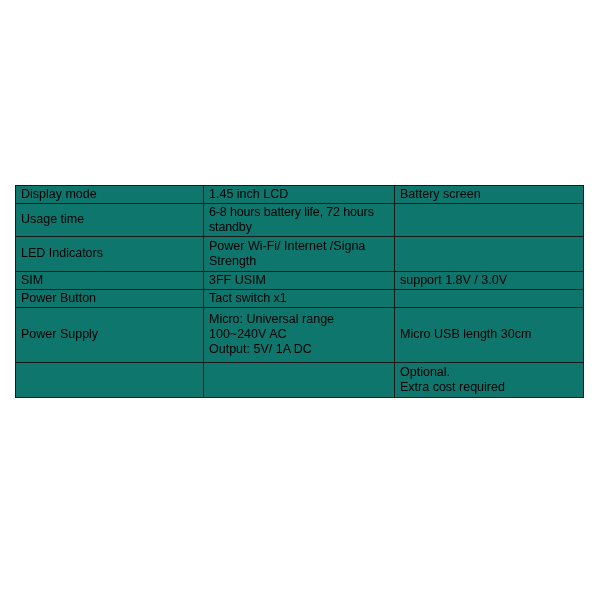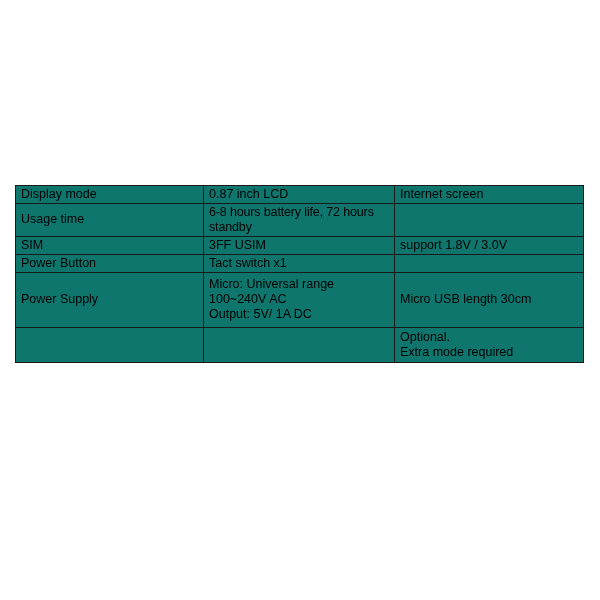--- a/index.html
+++ b/index.html
@@ -69,26 +69,32 @@
 <div id="spec-table-wrap">
   <table class="spec-table">
     <colgroup>
       <col class="c1">
       <col class="c2">
       <col class="c3">
     </colgroup>
     <tbody>
         <tr class="r-simple">
           <td>Display mode</td>
-          <td>0.87 inch LCD</td>
-          <td>Internet screen</td>
+          <td>1.45 inch LCD</td>
+          <td>Battery screen</td>
         </tr>
         <tr class="r-usage">
           <td>Usage time</td>
           <td class="small-text">6-8 hours battery life, 72 hours standby</td>
+          <td></td>
+        </tr>
+        <tr class="r-led">
+          <td>LED Indicators</td>
+          <td class="multiline">Power Wi-Fi/ Internet /Signa
+Strength</td>
           <td></td>
         </tr>
         <tr class="r-simple">
           <td>SIM</td>
           <td>3FF USIM</td>
           <td>support 1.8V / 3.0V</td>
         </tr>
         <tr class="r-simple">
           <td>Power Button</td>
           <td>Tact switch x1</td>
@@ -98,17 +104,17 @@
           <td>Power Supply</td>
           <td class="multiline">Micro: Universal range
 100~240V AC
 Output: 5V/ 1A DC</td>
           <td>Micro USB length 30cm</td>
         </tr>
         <tr class="r-last">
           <td></td>
           <td></td>
           <td class="multiline">Optional.
-Extra mode required</td>
+Extra cost required</td>
         </tr>
       </tbody>
   </table>
 </div>
 
 </body></html>

